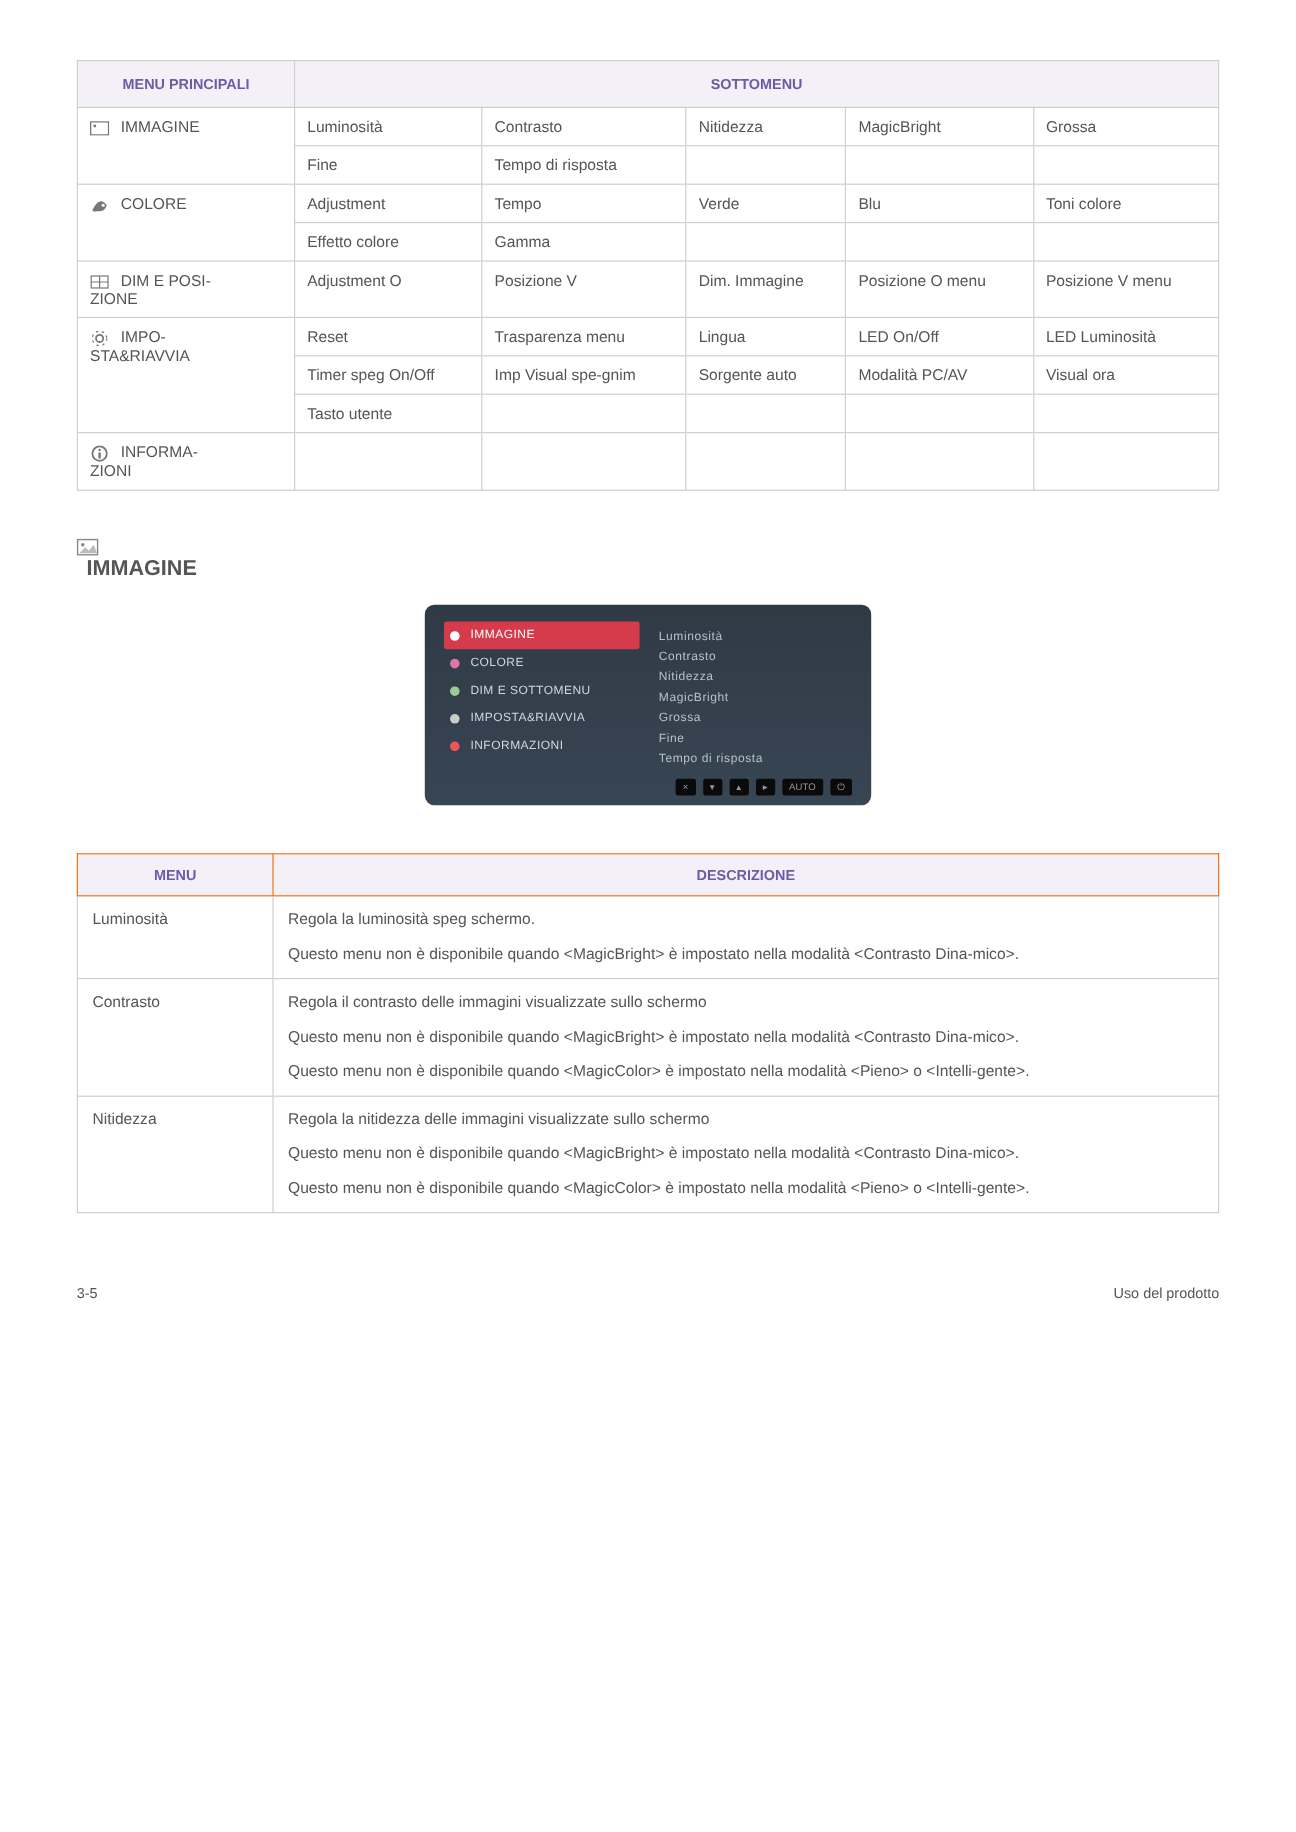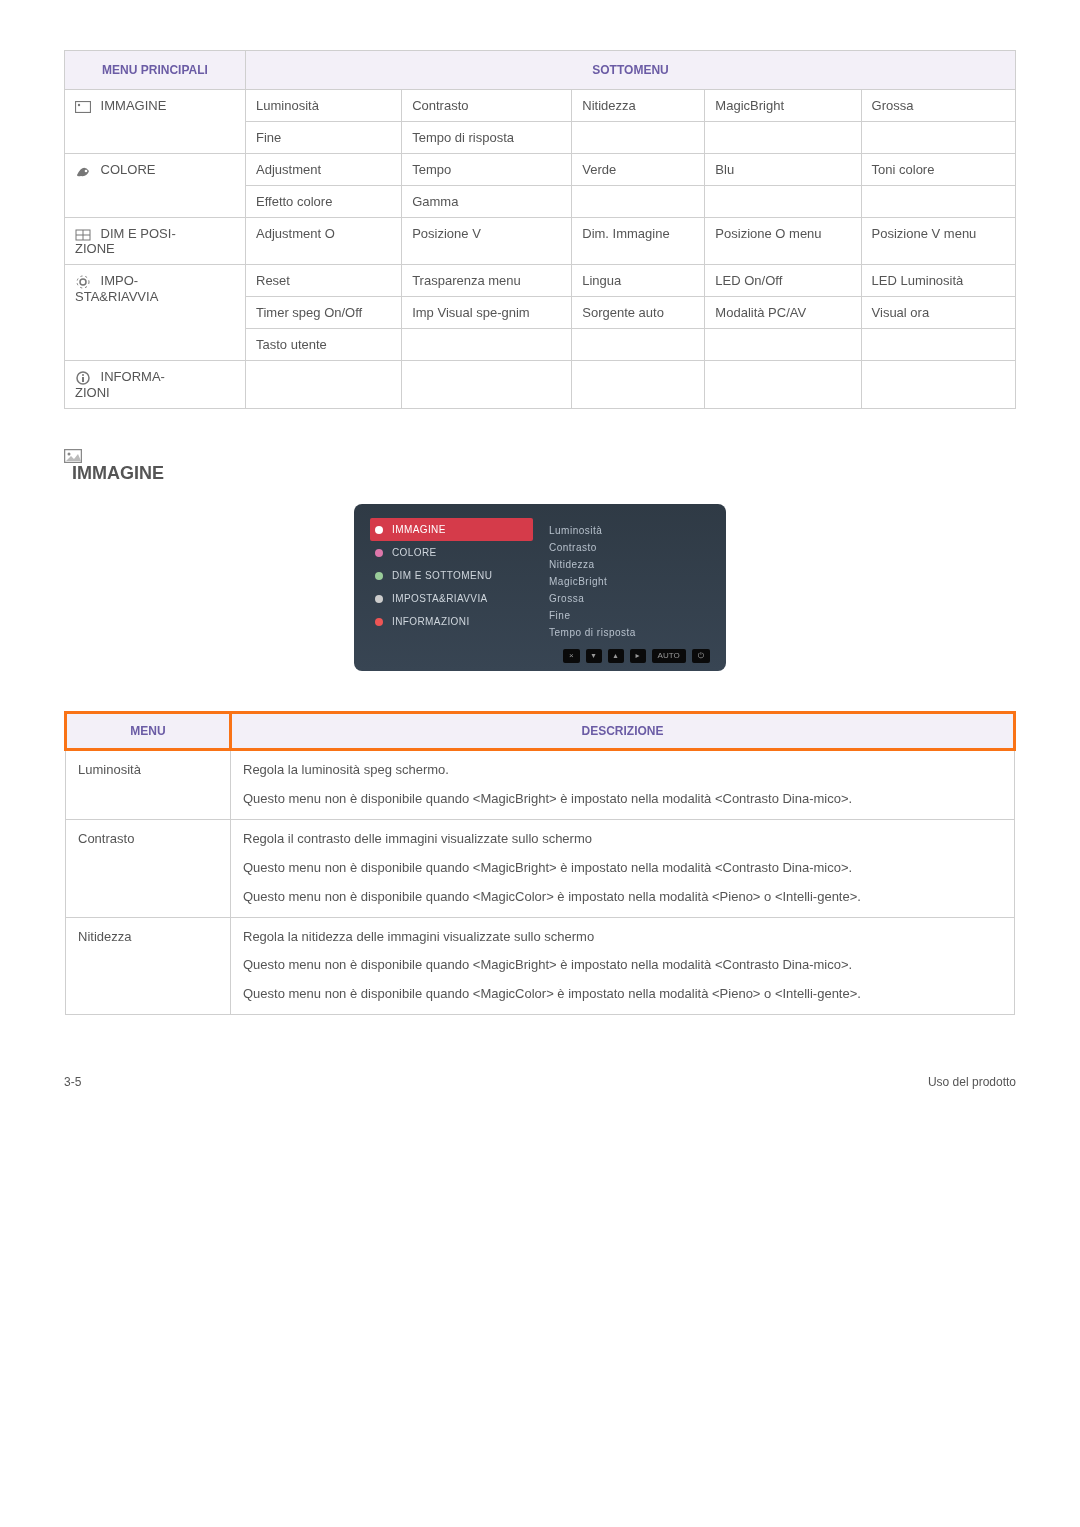--- a/index.html
+++ b/index.html
@@ -112,21 +112,21 @@
     width: 100%;
     font-size: 13px;
   }
   table.desc th {
     background: #f3f0f8;
     color: #6b5ca5;
     text-align: center;
     font-weight: bold;
     font-size: 12px;
     padding: 10px 6px;
-    border: 3px solid #f97316;
+    border: 1px solid #f97316;
   }
   table.desc td {
     border: 1px solid #cfcfcf;
     padding: 10px 12px;
     color: #555;
     vertical-align: top;
     line-height: 1.45;
   }
   table.desc td p { margin: 0 0 10px 0;}
   table.desc td p:last-child { margin-bottom: 0;}

